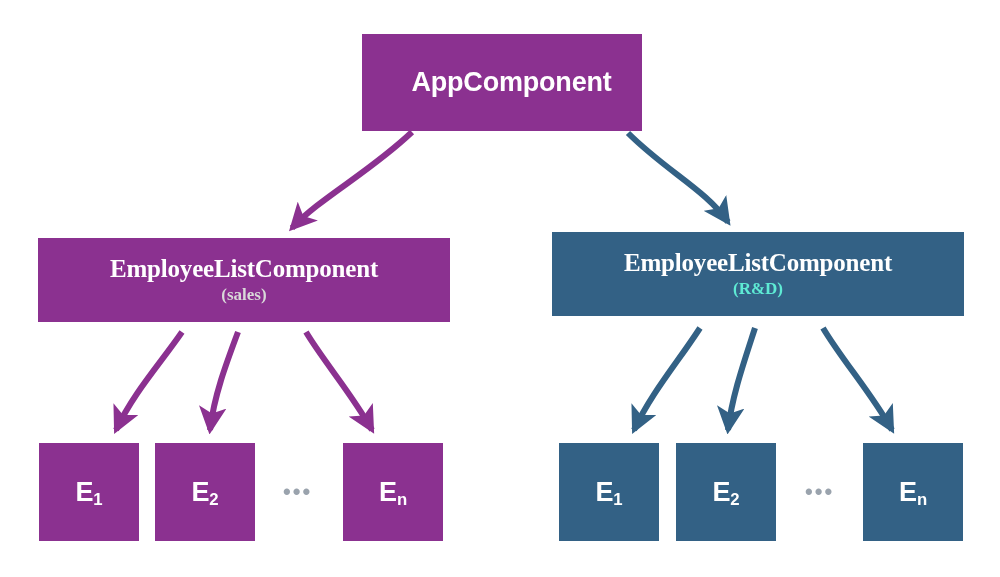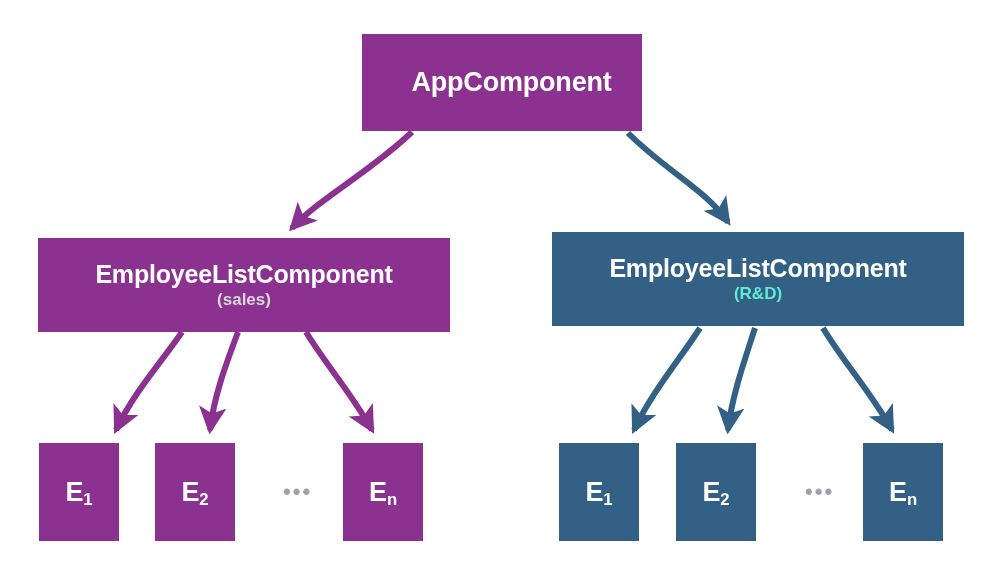--- a/index.html
+++ b/index.html
@@ -54,37 +54,37 @@
   
   #node-app {
     left: 362px;
     top: 34px;
     width: 280px;
     height: 97px;
   }
   #node-app .node-title { font-size: 27px; }
 
   
-  .node-mid { height: 94px; }
+  .node-mid { height: 84px; font-family: Liberation Serif, serif; }
   #node-list-sales {
     left: 38px;
     top: 238px;
     width: 412px;
   }
   #node-list-rnd {
     left: 552px;
     top: 232px;
     width: 412px;
   }
   .node-mid .node-title { font-size: 25px; }
   .node-mid .node-sub   { font-size: 17px; }
 
   
   .node-leaf {
-    width: 80px;
+    width: 100px;
     height: 98px;
   }
   .node-leaf .node-title {
     font-size: 27px;
   }
   .node-leaf .node-title sub {
     font-size: 0.62em;
     vertical-align: baseline;
     position: relative;
     bottom: -0.22em;

